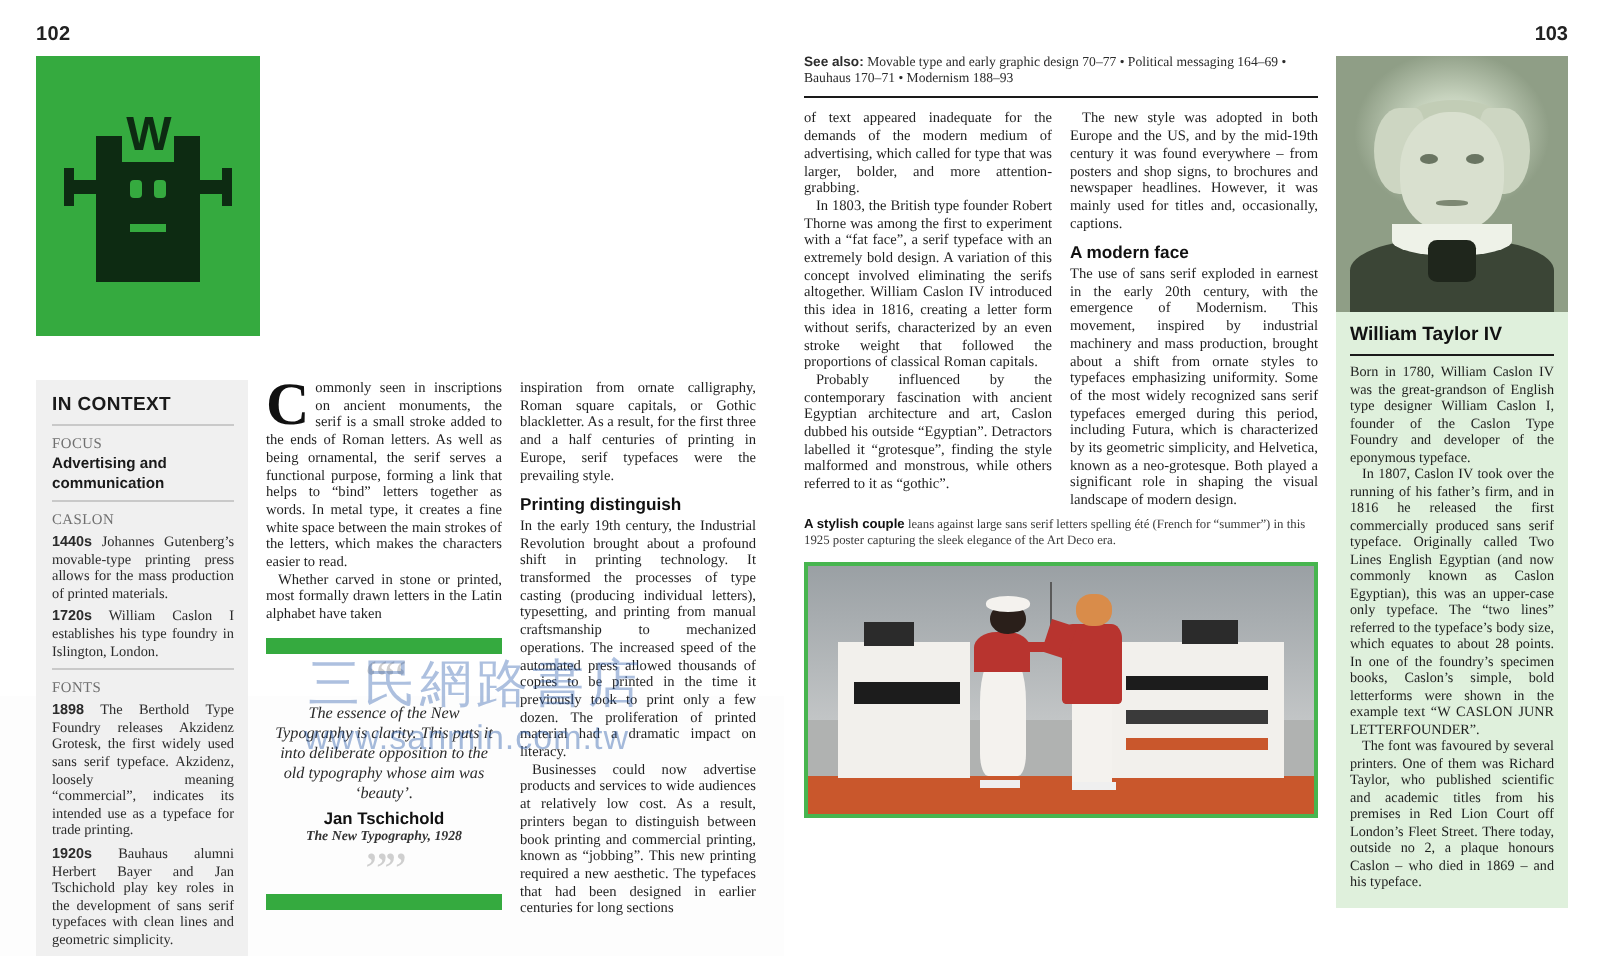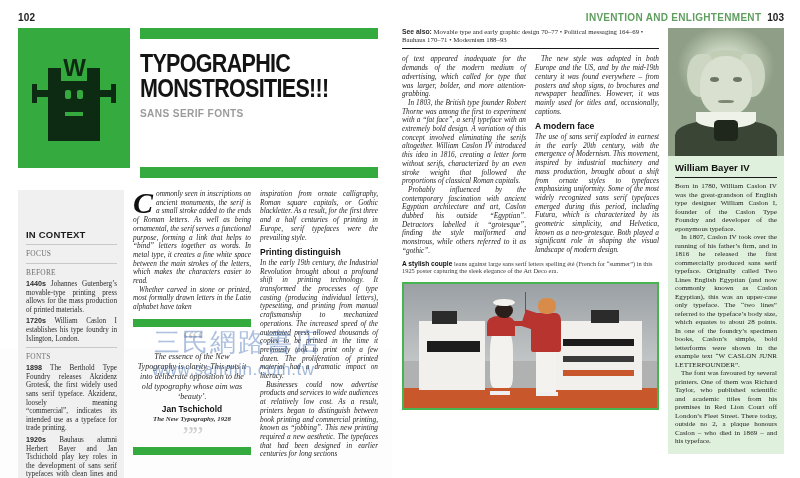--- a/index.html
+++ b/index.html
@@ -115,21 +115,20 @@
     font-family: "Liberation Serif", serif;
   }
   .ctx-title {
     font-family: "Liberation Sans", sans-serif;
     font-weight: bold;
     font-size: 9.5px;
     letter-spacing: 0.2px;
     color: #1a1a1a;
     padding-bottom: 4px;
     border-bottom: 1px solid #c9c9c9;
-    margin-top: 32px;
   }
   .ctx-group { padding: 4px 0 4px 0; border-bottom: 1px solid #c9c9c9; }
   .ctx-group:last-child { border-bottom: none; }
   .ctx-label {
     font-size: 7.4px;
     color: #6f6f6f;
     letter-spacing: 0.25px;
     margin-bottom: 1px;
   }
   .ctx-value {
@@ -149,21 +148,21 @@
   .ctx-entry b { font-family: "Liberation Sans", sans-serif; font-size: 7.2px; }
 
   .bodycol {
     flex: 1;
     font-size: 7.3px;
     line-height: 8.7px;
     color: #1f1f1f;
     text-align: justify;
     hyphens: auto;
   }
-  .bodycol p { margin-bottom: 0; text-indent: 6px; font-style: italic; }
+  .bodycol p { margin-bottom: 0; text-indent: 6px; }
   .bodycol p.first { text-indent: 0; }
   .bodycol p.noind { text-indent: 0; }
   .subhead {
     font-family: "Liberation Sans", sans-serif;
     font-weight: bold;
     font-size: 8.6px;
     color: #111;
     margin: 6px 0 2px 0;
     text-indent: 0;
   }
@@ -395,41 +394,35 @@
             <div class="m-u-bottom"></div>
           <div class="m-face"></div>
           <div class="m-hairgap"></div>
           <div class="m-w">W</div>
           <div class="m-eye-l"></div>
             <div class="m-eye-r"></div>
           <div class="m-mouth"></div>
         </div>
       </div>
 
-      <div class="title-zone">
-        <div class="rule-top"></div>
-        <div class="title-main">TYPOGRAPHIC</div>
-        <div class="title-main" style="margin-top:0">MONSTROSITIES!!!</div>
-        <div class="title-sub">SANS SERIF FONTS</div>
-        <div class="rule-bot"></div>
-      </div>
     </div>
 
     <div class="cols-left">
 
       <div class="context">
         <div class="ctx-title">IN CONTEXT</div>
 
         <div class="ctx-group">
           <div class="ctx-label">FOCUS</div>
+          <div class="ctx-value">Advertising and communication</div>
         </div>
 
 
         <div class="ctx-group">
-          <div class="ctx-label">BEFORE</div>
+          <div class="ctx-label">CASLON</div>
           <div class="ctx-entry">
             <b>1440s</b>
             <span>Johannes Gutenberg’s movable-type printing press allows for the mass production of printed materials.</span>
           </div>
           <div class="ctx-entry">
             <b>1720s</b>
             <span>William Caslon I establishes his type foundry in Islington, London.</span>
           </div>
         </div>
 
@@ -469,21 +462,20 @@
         <p class="noind">In the early 19th century, the Industrial Revolution brought about a profound shift in printing technology. It transformed the processes of type casting (producing individual letters), typesetting, and printing from manual craftsmanship to mechanized operations. The increased speed of the automated press allowed thousands of copies to be printed in the time it previously took to print only a few dozen. The proliferation of printed material had a dramatic impact on literacy.</p>
         <p>Businesses could now advertise products and services to wide audiences at relatively low cost. As a result, printers began to distinguish between book printing and commercial printing, known as “jobbing”. This new printing required a new aesthetic. The typefaces that had been designed in earlier centuries for long sections</p>
       </div>
 
     </div>
   </div>
 
   <div class="page-right">
 
     <div class="rp-head">
-      <div class="rp-running">INVENTION AND ENLIGHTENMENT</div>
       <div class="rp-folio">103</div>
     </div>
 
     <div class="rp-body">
 
       <div class="rp-main">
 
         <div class="seealso">
           <b>See also:</b>
           <span>Movable type and early graphic design 70–77 • Political messaging 164–69 • Bauhaus 170–71 • Modernism 188–93</span>
@@ -540,21 +532,21 @@
           <div class="bio-hair-l"></div>
             <div class="bio-hair-r"></div>
           <div class="bio-face"></div>
           <div class="bio-eye-l"></div>
             <div class="bio-eye-r"></div>
           <div class="bio-mouth"></div>
           <div class="bio-coat"></div>
           <div class="bio-collar"></div>
           <div class="bio-cravat"></div>
         </div>
-        <div class="bio-title">William Bayer IV</div>
+        <div class="bio-title">William Taylor IV</div>
         <div class="bio-text">
           <p class="first">Born in 1780, William Caslon IV was the great-grandson of English type designer William Caslon I, founder of the Caslon Type Foundry and developer of the eponymous typeface.</p>
           <p>In 1807, Caslon IV took over the running of his father’s firm, and in 1816 he released the first commercially produced sans serif typeface. Originally called Two Lines English Egyptian (and now commonly known as Caslon Egyptian), this was an upper-case only typeface. The “two lines” referred to the typeface’s body size, which equates to about 28 points. In one of the foundry’s specimen books, Caslon’s simple, bold letterforms were shown in the example text “W CASLON JUNR LETTERFOUNDER”.</p>
           <p>The font was favoured by several printers. One of them was Richard Taylor, who published scientific and academic titles from his premises in Red Lion Court off London’s Fleet Street. There today, outside no 2, a plaque honours Caslon – who died in 1869 – and his typeface.</p>
         </div>
       </div>
 
     </div>
   </div>
 

